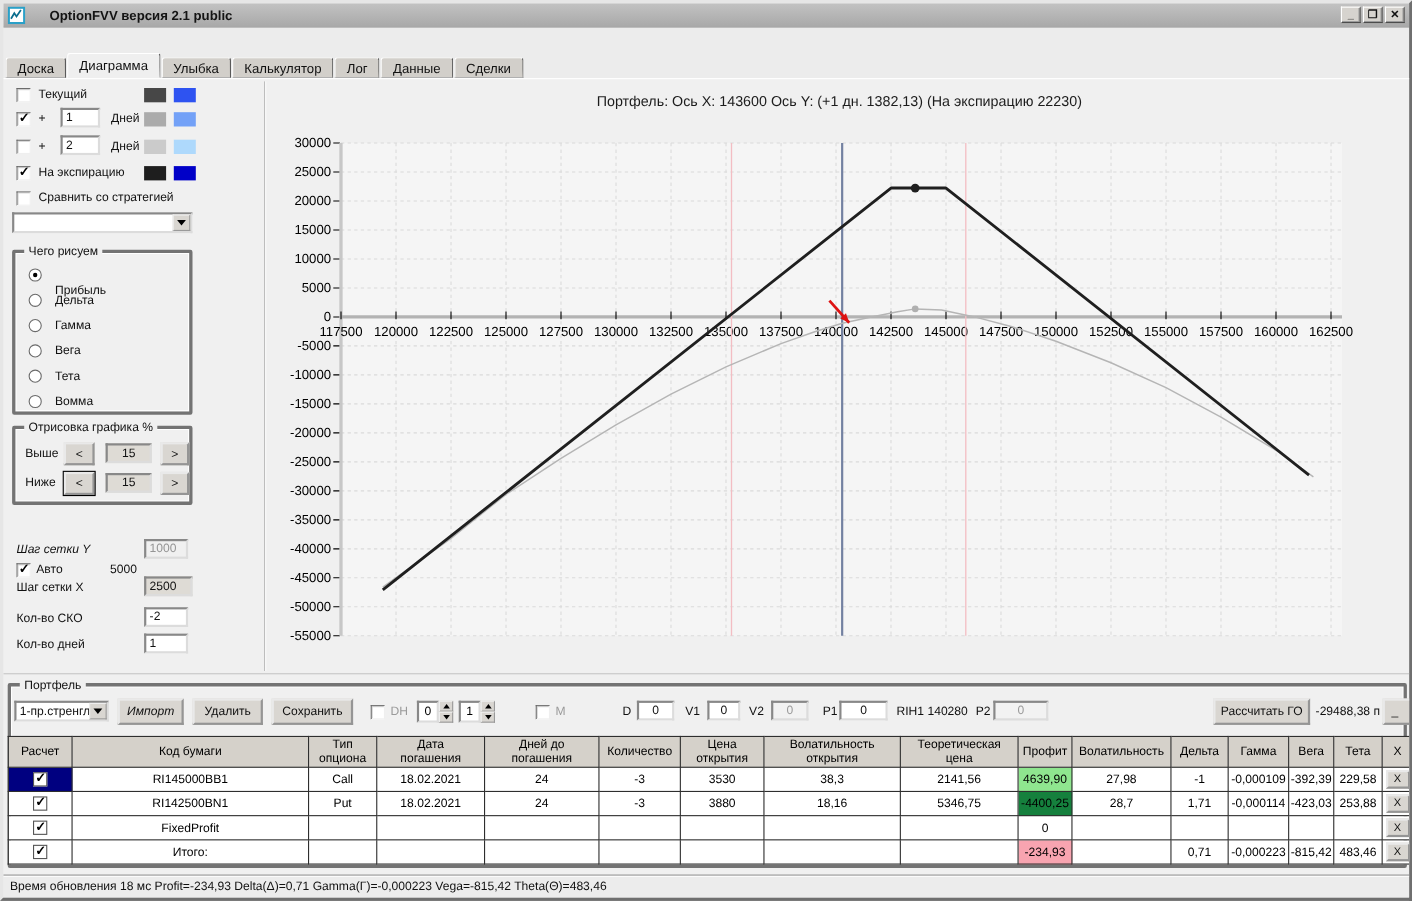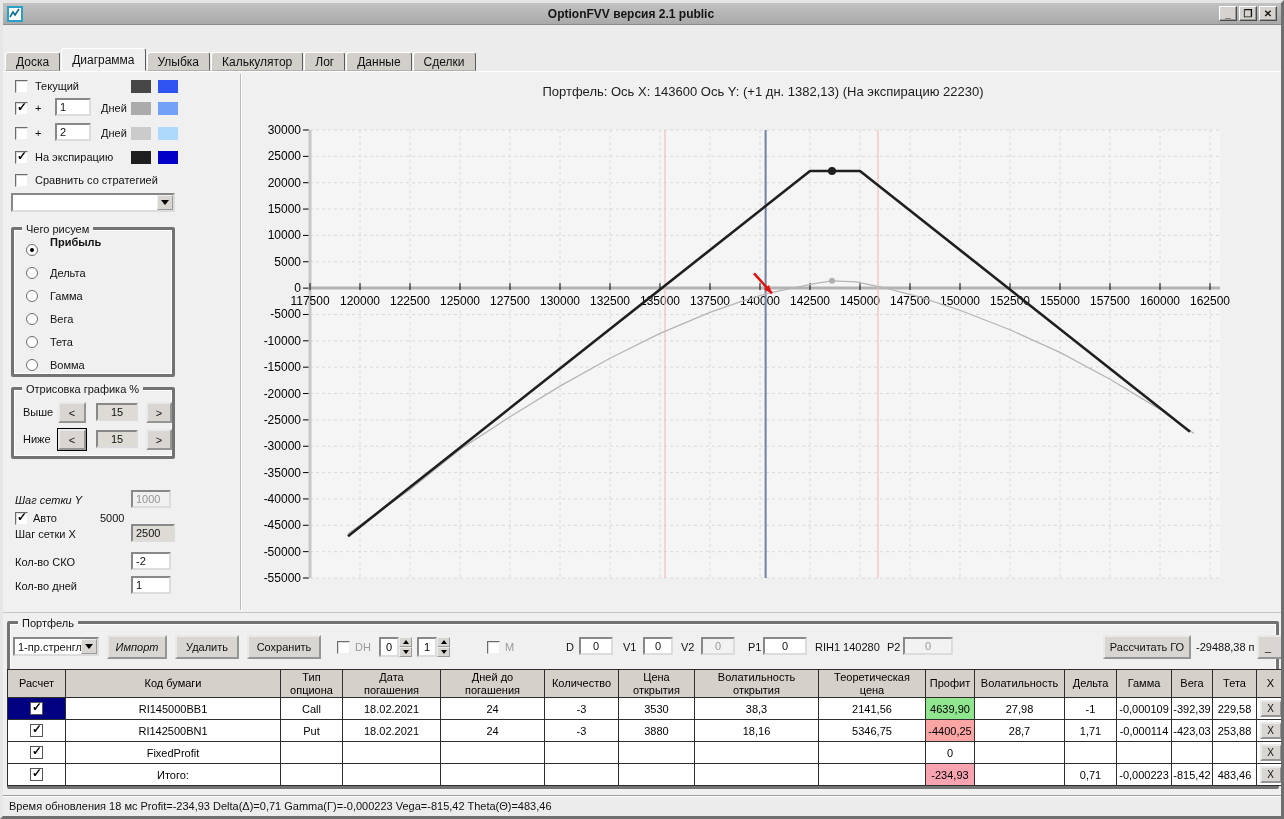--- a/index.html
+++ b/index.html
@@ -3,21 +3,21 @@
 <meta charset="utf-8">
 <style>
   html,body{margin:0;padding:0;background:#555;}
   *{box-sizing:border-box;font-family:"Liberation Sans",sans-serif;}
   .window{position:relative;width:1284px;height:819px;background:#ececec;
     border:3px solid;border-color:#e6e6e6 #6f6f6f #6f6f6f #e6e6e6;overflow:hidden;}
   
   .titlebar{position:absolute;left:0;top:0;right:0;height:22px;
     background:linear-gradient(180deg,#c2c2c2,#a9a9a9);display:flex;align-items:center;padding:0 4px;
     border-bottom:1px solid #8d8d8d;}
-  .titlebar .ttl{font-size:12px;font-weight:bold;color:#141414;margin-left:22px;flex:1;text-align:center;}
+  .titlebar .ttl{font-size:12px;font-weight:bold;color:#141414;margin-left:22px;flex:1;}
   .winbtn{width:18px;height:15px;margin-left:2px;background:#d6d3ce;border:1px solid;
     border-color:#fff #4c4c4c #4c4c4c #fff;box-shadow:inset -1px -1px 0 #9b9b9b;
     font-size:10px;font-weight:bold;color:#111;display:flex;align-items:center;justify-content:center;line-height:1;}
   
   .menubar{position:absolute;left:0;top:23px;right:0;height:22px;background:#d8d8d8;
     display:flex;align-items:center;font-size:12px;color:#111;}
   .menuitem{padding:3px 13px;}
   .menuright{margin-left:auto;padding:3px 14px;}
   
   .tabstrip{position:absolute;left:2px;top:45px;right:0;height:23px;display:flex;align-items:flex-end;}
@@ -132,21 +132,21 @@
       <span class="cval"></span>
       <span class="carr">
           <span class="arrdown"></span>
         </span>
     </div>
 
     <div class="groupbox" style="left:8px;top:155px;width:164px;height:150px;">
       <span class="grouplabel">Чего рисуем</span>
       <div id="draw-options">
           <div class="rd on" style="left:12px;top:14px;"></div>
-          <div class="lbl" style="left:36px;top:6px;font-weight:bold;">Прибыль</div>
+          <div class="lbl" style="left:36px;top:28px;">Прибыль</div>
           <div class="rd" style="left:12px;top:37px;"></div>
           <div class="lbl" style="left:36px;top:37px;">Дельта</div>
           <div class="rd" style="left:12px;top:60px;"></div>
           <div class="lbl" style="left:36px;top:60px;">Гамма</div>
           <div class="rd" style="left:12px;top:83px;"></div>
           <div class="lbl" style="left:36px;top:83px;">Вега</div>
           <div class="rd" style="left:12px;top:106px;"></div>
           <div class="lbl" style="left:36px;top:106px;">Тета</div>
           <div class="rd" style="left:12px;top:129px;"></div>
           <div class="lbl" style="left:36px;top:129px;">Вомма</div>
@@ -437,21 +437,21 @@
               <div class="cbx on"></div>
             </td>
             <td>RI142500BN1</td>
             <td>Put</td>
             <td>18.02.2021</td>
             <td>24</td>
             <td>-3</td>
             <td>3880</td>
             <td>18,16</td>
             <td>5346,75</td>
-            <td style="background: #fca5a5;">-4400,25</td>
+            <td style="background: #15803d;">-4400,25</td>
             <td>28,7</td>
             <td>1,71</td>
             <td>-0,000114</td>
             <td>-423,03</td>
             <td>253,88</td>
             <td>
               <div class="xbtn">X</div>
             </td>
           </tr>
           <tr>

